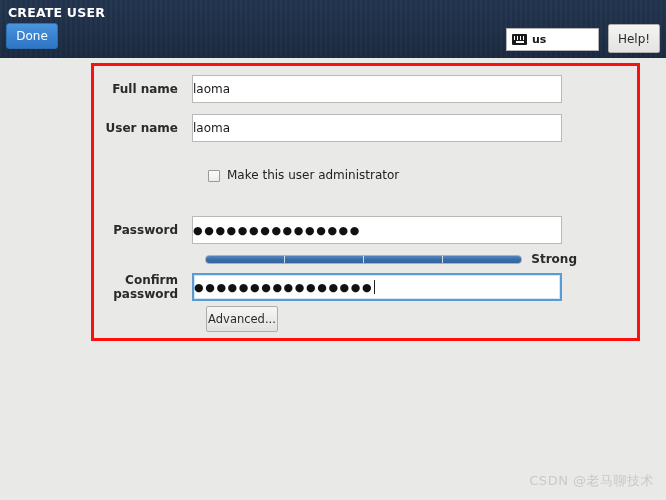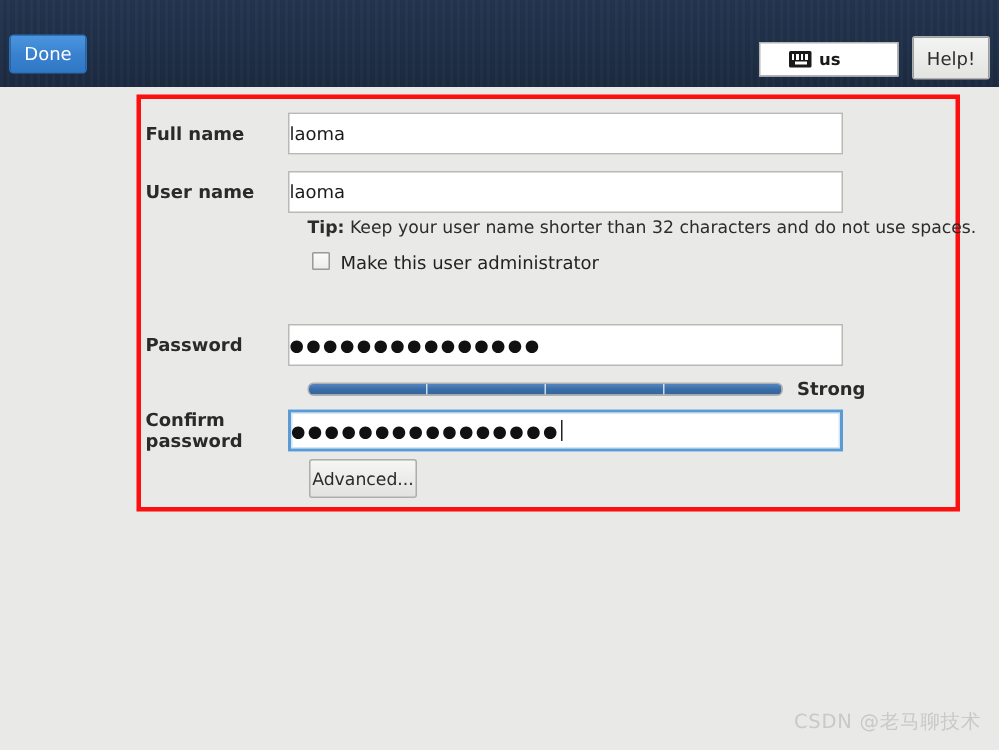--- a/index.html
+++ b/index.html
@@ -68,21 +68,21 @@
     position: absolute;
     left: 506px;
     top: 28px;
     width: 93px;
     height: 23px;
     background: #ffffff;
     border: 1px solid #b4b4b4;
     box-sizing: border-box;
     display: flex;
     align-items: center;
-    padding-left: 19px;
+    padding-left: 5px;
     cursor: pointer;
   }
   .kbd-icon {
     width: 15px;
     height: 11px;
     display: inline-block;
     position: relative;
     background: #1a1a1a;
     border-radius: 1px;
     margin-right: 5px;
@@ -144,20 +144,21 @@
     pointer-events: none;
   }
 
   .row {
     position: absolute;
     display: flex;
     align-items: center;
   }
   .field-label {
     width: 95px;
+    text-align: right;
     padding-right: 14px;
     font-size: 12px;
     font-weight: bold;
     color: #2a2a2a;
     box-sizing: border-box;
   }
   .text-input {
     width: 370px;
     height: 28px;
     background: #ffffff;
@@ -195,21 +196,21 @@
     top: 86px;
     font-size: 11.5px;
     color: #2c2c2c;
   }
   .tip b { font-weight: bold; }
 
   .check-row {
     position: absolute;
     left: 208px;
     display: flex;
-    align-items: flex-start;
+    align-items: flex-end;
     cursor: pointer;
   }
   .checkbox {
     width: 12px;
     height: 12px;
     border: 1px solid #9a9a98;
     background: linear-gradient(180deg, #fbfbfb, #ededeb);
     box-sizing: border-box;
     margin-right: 7px;
     position: relative;
@@ -297,20 +298,21 @@
     font-size: 13px;
     color: #c9c9c7;
     letter-spacing: 0.5px;
     user-select: none;
   }
 </style>
 </head>
 <body>
 
 <div class="header">
+  <div class="header-title">CREATE USER</div>
   <div class="done-button">Done</div>
 
   <div class="kbd-box">
     <span class="kbd-icon"></span>
     <span class="kbd-label">us</span>
   </div>
 
   <div class="help-button">Help!</div>
 </div>
 
@@ -321,23 +323,20 @@
   <div class="row" style="left:97px; top:17px;">
     <div class="field-label">Full name</div>
     <div class="text-input">laoma</div>
   </div>
 
   <div class="row" style="left:97px; top:56px;">
     <div class="field-label">User name</div>
     <div class="text-input">laoma</div>
   </div>
 
-  <div class="tip">
-    <b>Tip:</b><span> Keep your user name shorter than 32 characters and do not use spaces.</span>
-  </div>
 
   <div class="check-row" style="top:110px;">
     <span class="checkbox"></span>
     <span class="check-label">Make this user administrator</span>
   </div>
 
 
   <div class="row" style="left:97px; top:158px;">
     <div class="field-label">Password</div>
     <div class="text-input">

